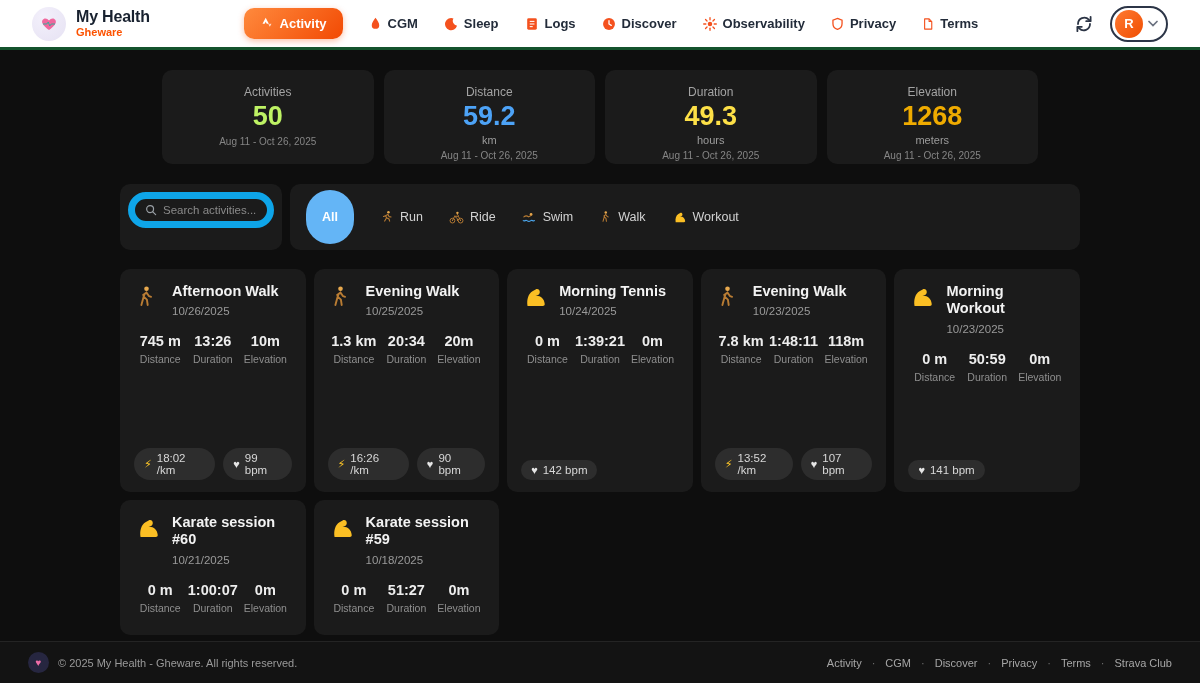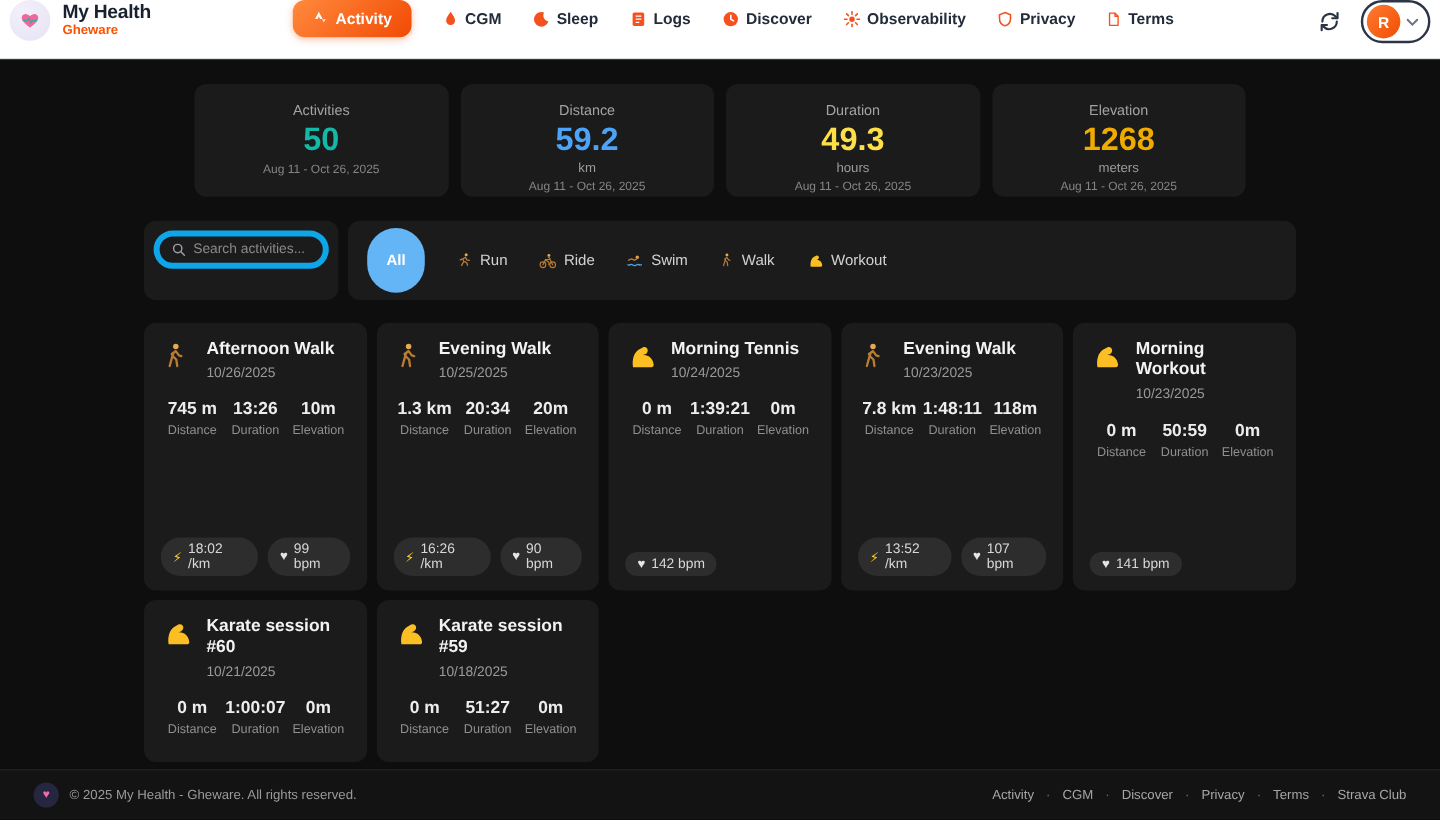--- a/index.html
+++ b/index.html
@@ -5,22 +5,22 @@
   * { margin:0; padding:0; box-sizing:border-box; }
   html,body { width:1200px; height:683px; }
   body {
     font-family:"Liberation Sans","DejaVu Sans",sans-serif;
     background:#0e0e0e; color:#f2f2f2; overflow:hidden;
   }
   svg { display:block; }
 
   
   .header {
-    height:50px; background:#ffffff; border-bottom:1px solid #14532d;
-    display:flex; align-items:flex-start; padding:0 8px; gap:16px;
+    height:50px; background:#ffffff; border-bottom:3px solid #14532d;
+    display:flex; align-items:center; padding:0 32px; gap:16px;
   }
   .brand { display:flex; align-items:center; gap:10px; }
   .brand-logo {
     width:34px; height:34px; border-radius:50%;
     background:radial-gradient(circle at 35% 30%, #f3f0fb, #e6e2f3);
     display:flex; align-items:center; justify-content:center;
   }
   .brand-name { font-size:16px; font-weight:700; color:#18212f; letter-spacing:-.2px; line-height:1.1; }
   .brand-company { font-size:11px; font-weight:700; color:#fc5200; line-height:1.2; }
   .nav { flex:1; display:flex; align-items:center; justify-content:center; gap:26px; }
@@ -46,29 +46,29 @@
     display:flex; align-items:center; justify-content:center;
   }
 
   
   .main { height:591px; padding-top:20px; background:#0e0e0e; }
 
   .stats-row { width:876px; margin:0 auto; display:grid; grid-template-columns:repeat(4,1fr); gap:10px; }
   .stat-card { background:#1b1b1b; border-radius:10px; padding:15px 10px 13px; text-align:center; height:94px; }
   .stat-label { font-size:12px; color:#a3a3a3; }
   .stat-value { font-size:27px; font-weight:700; line-height:1.15; margin-top:2px; }
-  .c-orange { color:#14b8a6; } .c-blue { color:#4da3f7; } .c-green { color:#fde047; } .c-yellow { color:#efab00; }
+  .c-orange { color:#bef264; } .c-blue { color:#4da3f7; } .c-green { color:#fde047; } .c-yellow { color:#efab00; }
   .stat-unit { font-size:11px; color:#9c9c9c; margin-top:2px; }
   .stat-unit:empty { display:none; }
   .stat-range { font-size:10px; color:#858585; margin-top:4px; }
 
   .controls { width:960px; margin:20px auto 0; display:flex; gap:8px; }
   .search-card { width:162px; background:#1b1b1b; border-radius:10px; padding:8px; }
   .search-box {
-    border:5px solid #0ea5e9; border-radius:999px; padding:5px 10px;
+    border:7px solid #0ea5e9; border-radius:999px; padding:5px 10px;
     display:flex; align-items:center; gap:6px;
   }
   .search-box input {
     background:transparent; border:none; outline:none; width:100%;
     font-size:11.5px; color:#cfcfcf; font-family:inherit;
   }
   .search-box input::placeholder { color:#8a8a8a; }
   .filter-card {
     flex:1; background:#1b1b1b; border-radius:10px;
     display:flex; align-items:center; gap:26px; padding:6px 16px;

